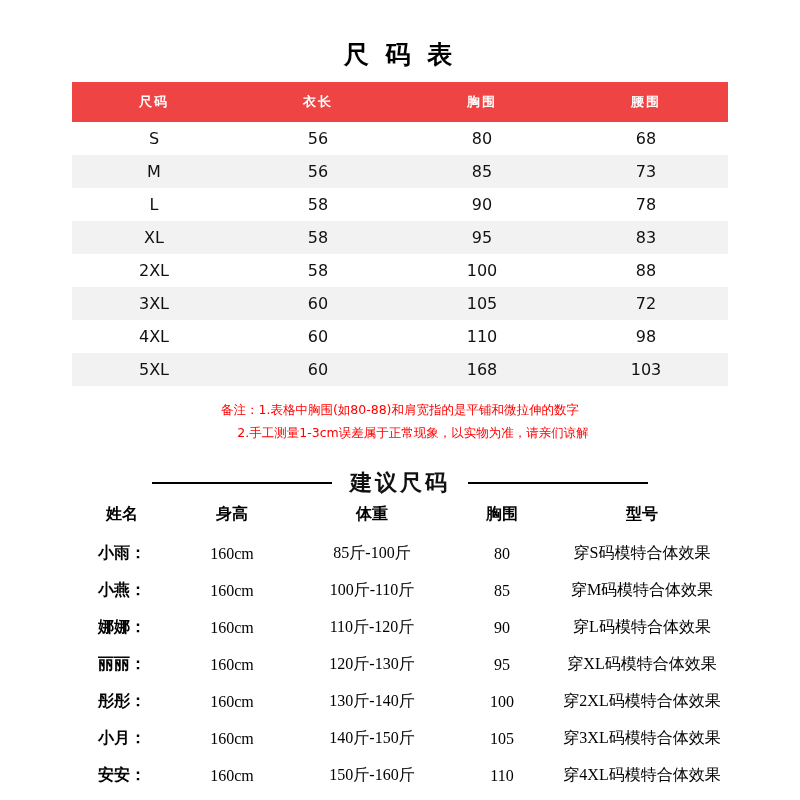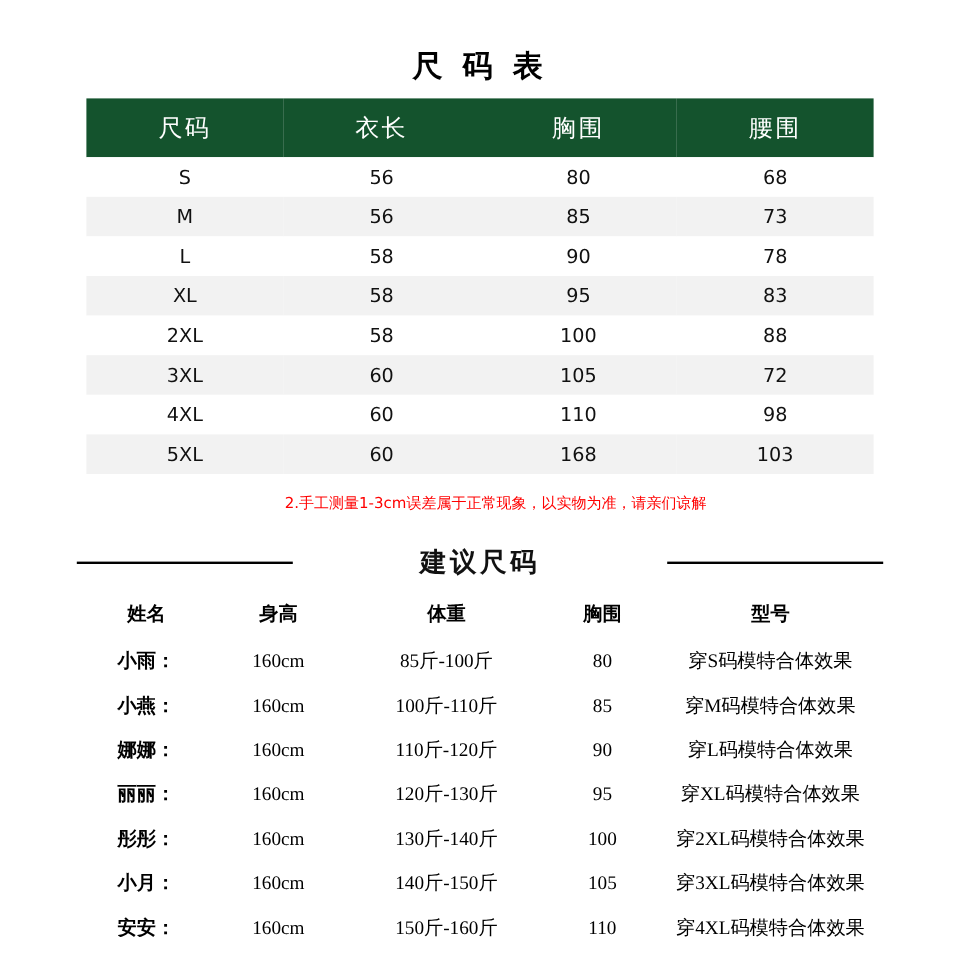--- a/index.html
+++ b/index.html
@@ -37,24 +37,24 @@
   
   .size-table-wrap {
     padding: 0 72px;
   }
   table.size-table {
     width: 100%;
     border-collapse: collapse;
     table-layout: fixed;
   }
   table.size-table th {
-    background: #14532d;
+    background: #ef4444;
     color: #fff;
-    font-size: 20px;
-    font-weight: normal;
+    font-size: 13px;
+    font-weight: bold;
     letter-spacing: 2px;
     padding: 11px 0 11px 0;
     text-align: center;
   }
   table.size-table td {
     text-align: center;
     font-size: 16px;
     padding: 5px 0;
     color: #111;
     height: 23px;
@@ -77,23 +77,22 @@
   .notes .note-line {
     text-align: center;
   }
   .note-1 { padding-left: 0px; }
   .note-2 { padding-left: 26px; }
 
   
   .section-head {
     display: flex;
     align-items: center;
-    justify-content: space-between;
+    justify-content: center;
     margin-top: 24px;
-    margin-bottom: 12px;
     padding: 0 64px;
   }
   .section-head .rule {
     height: 2px;
     background: #000;
     flex: 0 0 180px;
   }
   .section-head .sec-title {
     font-size: 22px;
     font-weight: bold;
@@ -203,20 +202,21 @@
           <td>5XL</td>
           <td>60</td>
           <td>168</td>
           <td>103</td>
         </tr>
       </tbody>
     </table>
   </div>
 
   <div class="notes">
+    <div class="note-line note-1">备注：1.表格中胸围(如80-88)和肩宽指的是平铺和微拉伸的数字</div>
     <div class="note-line note-2">2.手工测量1-3cm误差属于正常现象，以实物为准，请亲们谅解</div>
   </div>
 
   <div class="section-head">
     <div class="rule"></div>
     <div class="sec-title">建议尺码</div>
     <div class="rule"></div>
   </div>
 
   <div class="rec-wrap">

